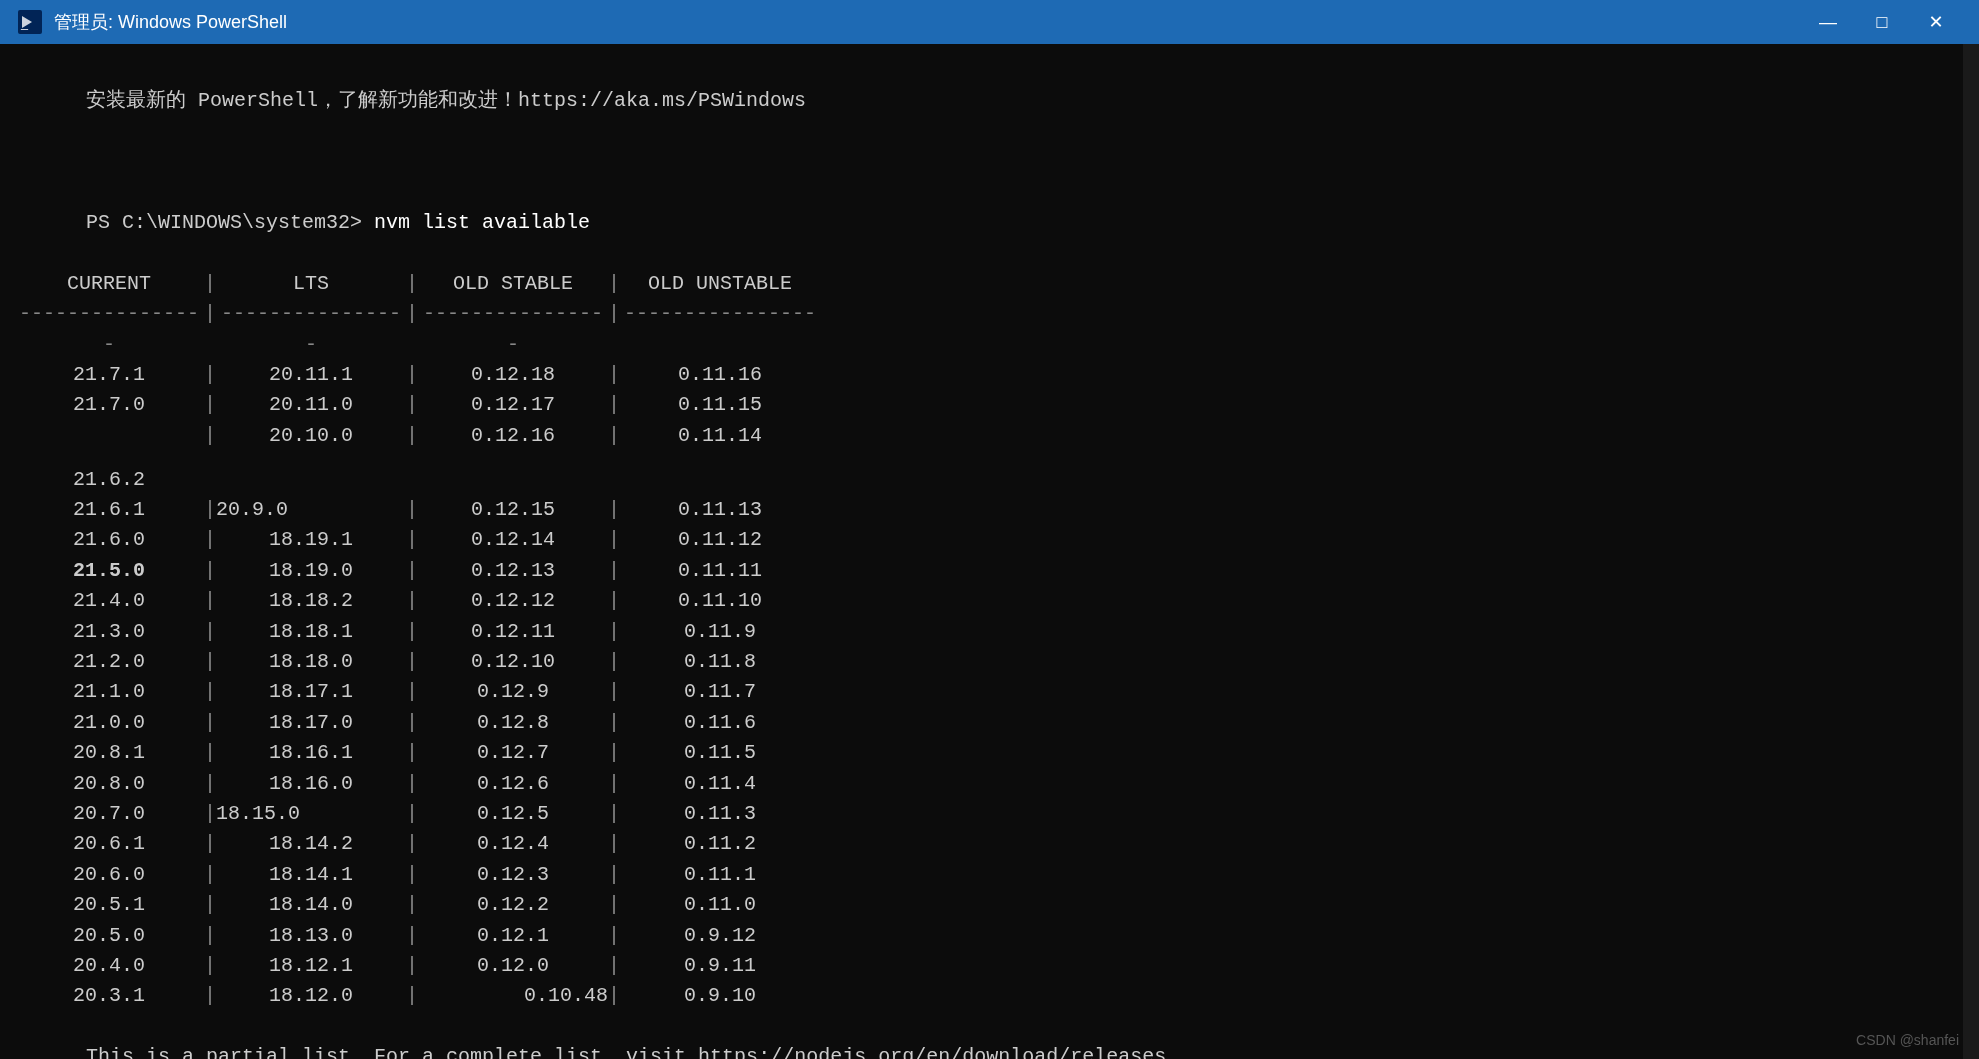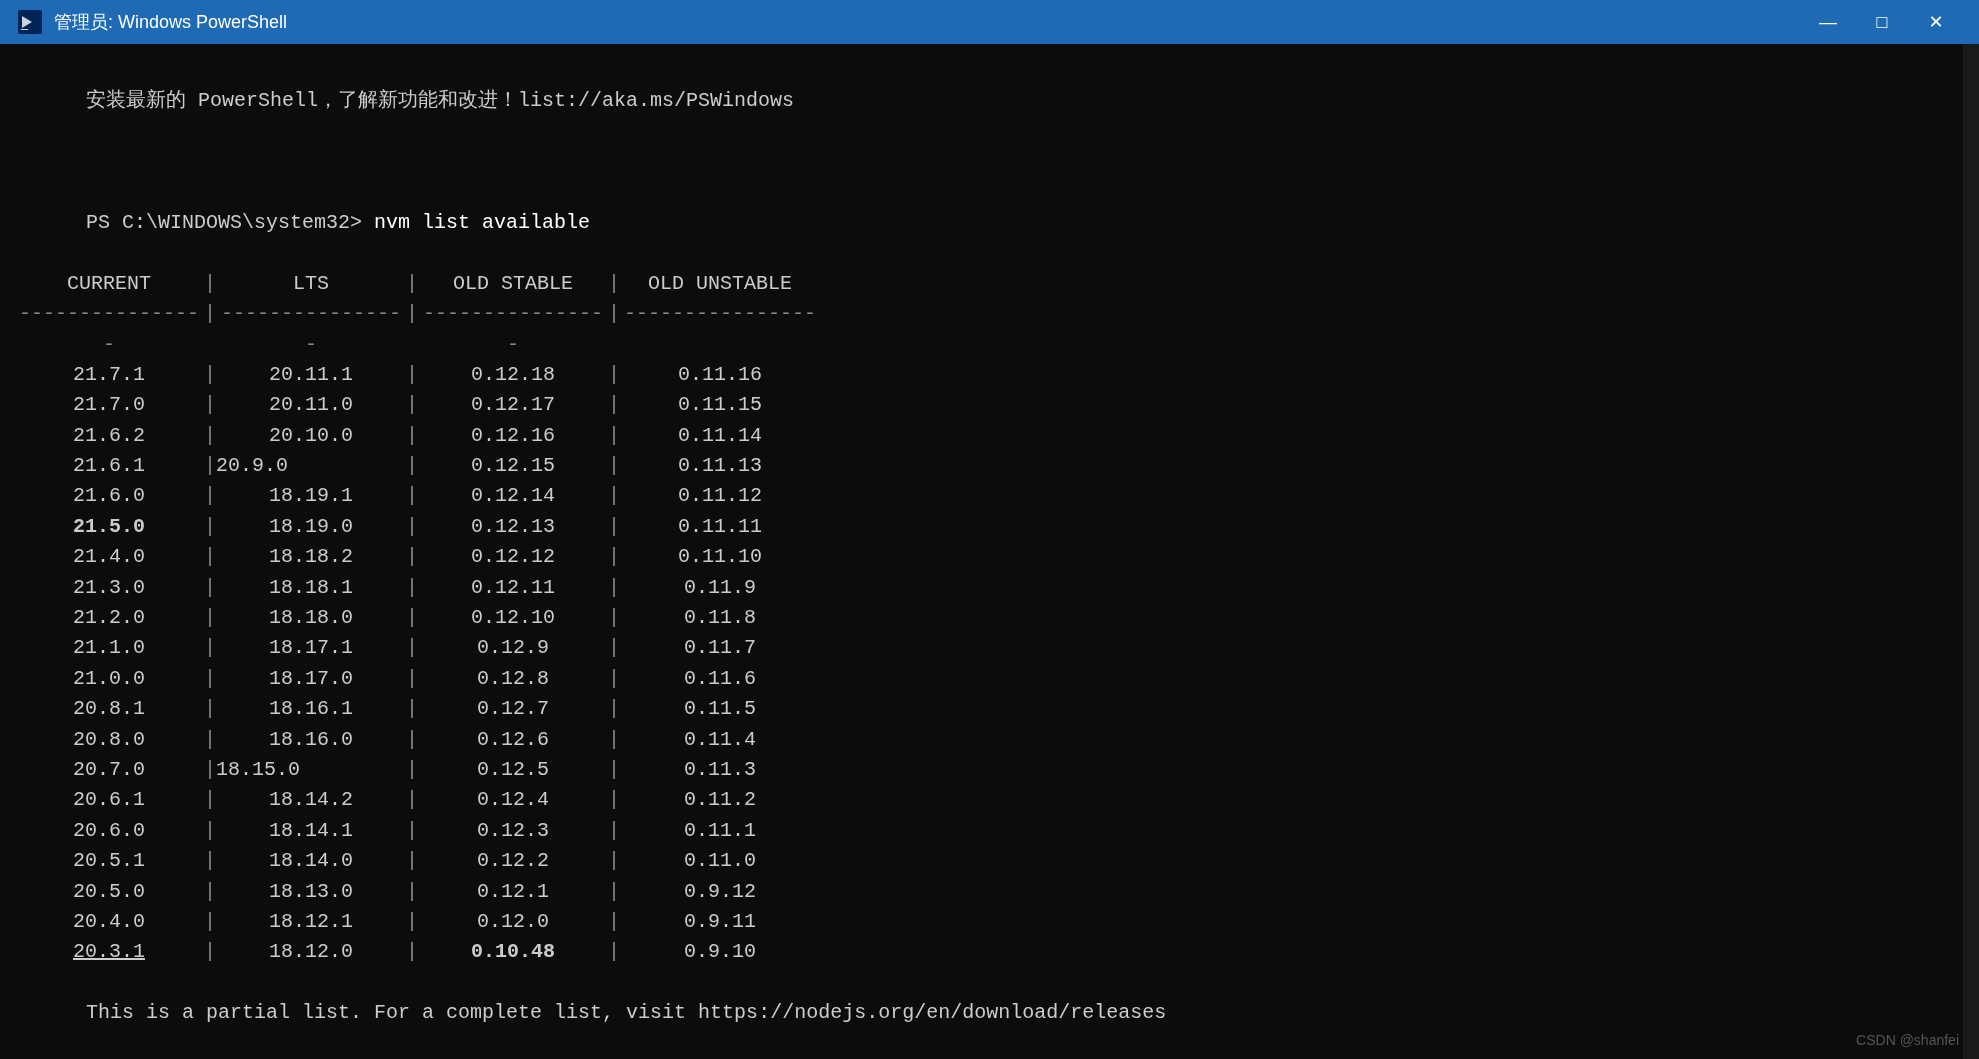--- a/index.html
+++ b/index.html
@@ -169,21 +169,21 @@
       <button class="title-bar-btn">—</button>
       <button class="title-bar-btn">□</button>
       <button class="title-bar-btn close">✕</button>
     </div>
   </div>
 
   <div class="terminal-body">
     <div class="scrollbar"></div>
 
     <div class="line">
-      <span>安装最新的 PowerShell，了解新功能和改进！list://aka.ms/PSWindows</span>
+      <span>安装最新的 PowerShell，了解新功能和改进！https://aka.ms/PSWindows</span>
     </div>
     <div class="line">&nbsp;</div>
 
     <div class="line prompt-line">
       <span>PS C:\WINDOWS\system32&gt;</span><span class="highlight"> nvm list available</span>
     </div>
 
     <div class="table-container">
 
       <div class="table-header-row">
@@ -220,21 +220,21 @@
         <div style="display: flex; font-family: &quot;Courier New&quot;, Consolas, monospace; font-size: 20px; line-height: 1.52; color: rgb(204, 204, 204);">
           <span style="width: 190px; text-align: center; display: inline-block;">21.7.0</span>
           <span style="color: rgb(136, 136, 136);">|</span>
           <span style="width: 190px; text-align: center; display: inline-block;">20.11.0</span>
           <span style="color: rgb(136, 136, 136);">|</span>
           <span style="width: 190px; text-align: center; display: inline-block;">0.12.17</span>
           <span style="color: rgb(136, 136, 136);">|</span>
           <span style="width: 200px; text-align: center; display: inline-block;">0.11.15</span>
         </div>
         <div style="display: flex; font-family: &quot;Courier New&quot;, Consolas, monospace; font-size: 20px; line-height: 1.52; color: rgb(204, 204, 204);">
-          <span style="width: 190px; text-align: center; display: inline-block;">21.6.2</span>
+          <span style="width: 190px; text-align: center; display: inline-block; margin-top: 44px;">21.6.2</span>
           <span style="color: rgb(136, 136, 136);">|</span>
           <span style="width: 190px; text-align: center; display: inline-block;">20.10.0</span>
           <span style="color: rgb(136, 136, 136);">|</span>
           <span style="width: 190px; text-align: center; display: inline-block;">0.12.16</span>
           <span style="color: rgb(136, 136, 136);">|</span>
           <span style="width: 200px; text-align: center; display: inline-block;">0.11.14</span>
         </div>
         <div style="display: flex; font-family: &quot;Courier New&quot;, Consolas, monospace; font-size: 20px; line-height: 1.52; color: rgb(204, 204, 204);">
           <span style="width: 190px; text-align: center; display: inline-block;">21.6.1</span>
           <span style="color: rgb(136, 136, 136);">|</span>
@@ -373,25 +373,25 @@
         <div style="display: flex; font-family: &quot;Courier New&quot;, Consolas, monospace; font-size: 20px; line-height: 1.52; color: rgb(204, 204, 204);">
           <span style="width: 190px; text-align: center; display: inline-block;">20.4.0</span>
           <span style="color: rgb(136, 136, 136);">|</span>
           <span style="width: 190px; text-align: center; display: inline-block;">18.12.1</span>
           <span style="color: rgb(136, 136, 136);">|</span>
           <span style="width: 190px; text-align: center; display: inline-block;">0.12.0</span>
           <span style="color: rgb(136, 136, 136);">|</span>
           <span style="width: 200px; text-align: center; display: inline-block;">0.9.11</span>
         </div>
         <div style="display: flex; font-family: &quot;Courier New&quot;, Consolas, monospace; font-size: 20px; line-height: 1.52; color: rgb(204, 204, 204);">
-          <span style="width: 190px; text-align: center; display: inline-block; text-decoration: underline;">20.3.1</span>
+          <span style="width: 190px; text-align: center; display: inline-block;">20.3.1</span>
           <span style="color: rgb(136, 136, 136);">|</span>
           <span style="width: 190px; text-align: center; display: inline-block;">18.12.0</span>
           <span style="color: rgb(136, 136, 136);">|</span>
-          <span style="width: 190px; text-align: center; display: inline-block; font-weight: bold;">0.10.48</span>
+          <span style="width: 190px; text-align: right; display: inline-block;">0.10.48</span>
           <span style="color: rgb(136, 136, 136);">|</span>
           <span style="width: 200px; text-align: center; display: inline-block;">0.9.10</span>
         </div>
       </div>
 
     <div class="line">
       <span>This is a partial list. For a complete list, visit https://nodejs.org/en/download/releases</span>
     </div>
 
     <div class="line prompt-line">

